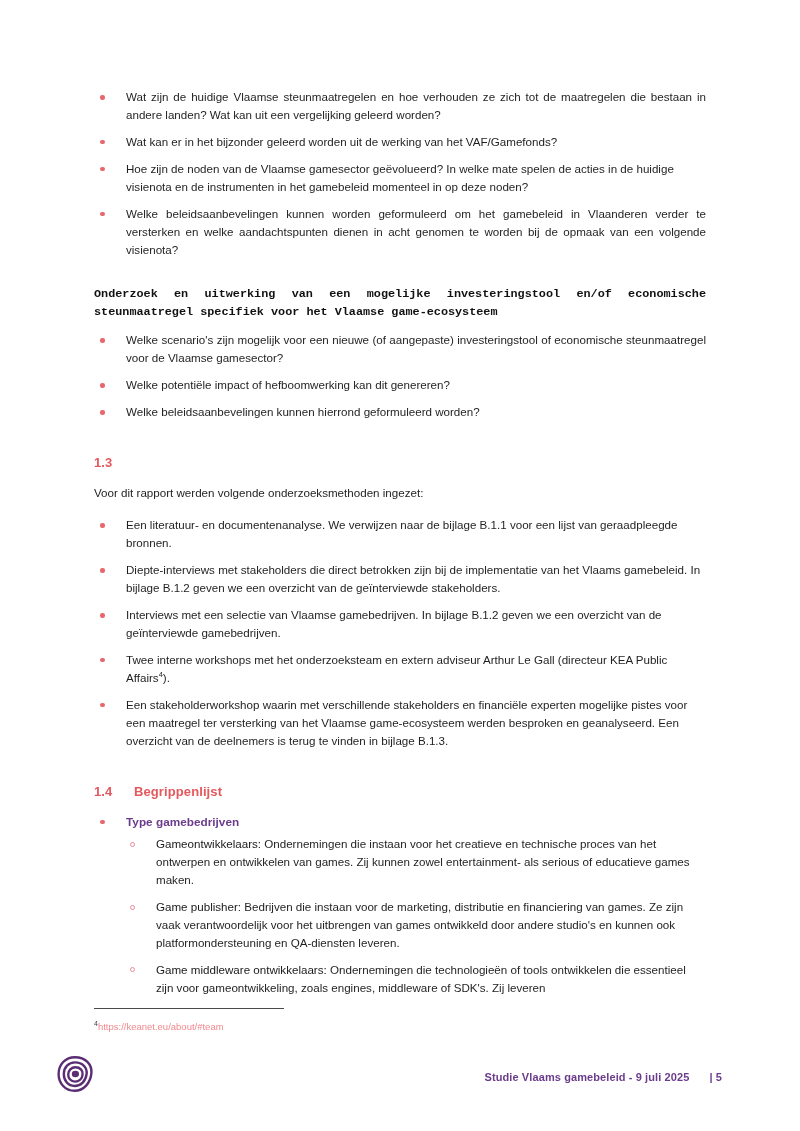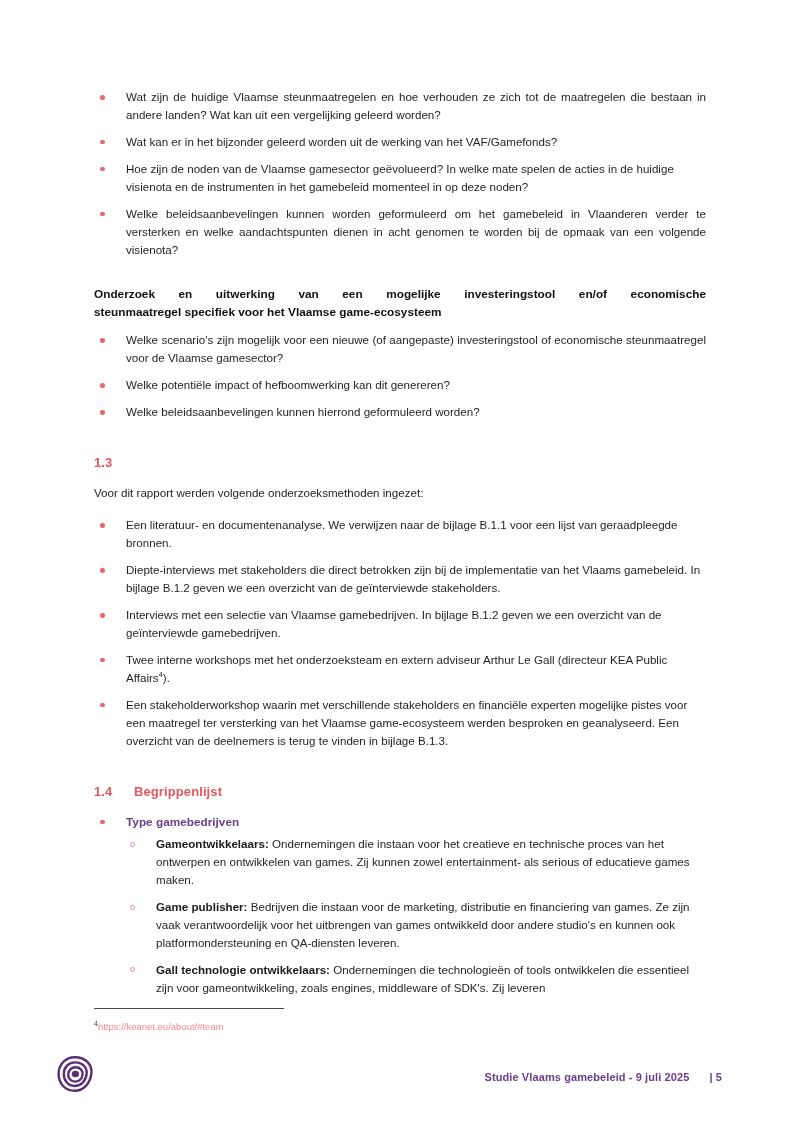--- a/index.html
+++ b/index.html
@@ -77,32 +77,33 @@
     top: 6.5px;
     width: 5px;
     height: 5px;
     border-radius: 50%;
     border: 1px solid #ef8d92;
     background: transparent;
     box-sizing: border-box;
   }
 
   .term {
-    font-weight: bold;
+    font-weight: normal;
     color: #1a1a1a;
   }
 
   
   .bold-head {
     font-size: 11.8px;
     font-weight: bold;
     line-height: 1.55;
     text-align: justify;
     color: #111111;
     margin: 26px 0 10px 0;
+    font-family: Liberation Mono, monospace;
   }
   .bold-head .l1 { display: block; text-align: justify; text-align-last: justify; }
   .bold-head .l2 { display: block; }
 
   h2.sec {
     margin: 34px 0 14px 0;
     font-size: 13px;
     font-weight: bold;
     color: #e4585e;
     letter-spacing: 0.1px;
@@ -243,21 +244,21 @@
         <span class="purple-term">Type gamebedrijven</span>
 
         <ul class="lvl2">
           <li>
             <span class="term">Gameontwikkelaars:</span><span> Ondernemingen die instaan voor het creatieve en technische proces van het ontwerpen en ontwikkelen van games. Zij kunnen zowel entertainment- als serious of educatieve games maken.</span>
           </li>
           <li>
             <span class="term">Game publisher:</span><span> Bedrijven die instaan voor de marketing, distributie en financiering van games. Ze zijn vaak verantwoordelijk voor het uitbrengen van games ontwikkeld door andere studio's en kunnen ook platformondersteuning en QA-diensten leveren.</span>
           </li>
           <li>
-            <span class="term">Gall technologie ontwikkelaars:</span><span> Ondernemingen die technologieën of tools ontwikkelen die essentieel zijn voor gameontwikkeling, zoals engines, middleware of SDK's. Zij leveren</span>
+            <span class="term">Game middleware ontwikkelaars:</span><span> Ondernemingen die technologieën of tools ontwikkelen die essentieel zijn voor gameontwikkeling, zoals engines, middleware of SDK's. Zij leveren</span>
           </li>
         </ul>
       </li>
     </ul>
 
   </div>
 
   <div class="footnote-area">
     <div class="fn-rule"></div>
     <div class="fn-line">

